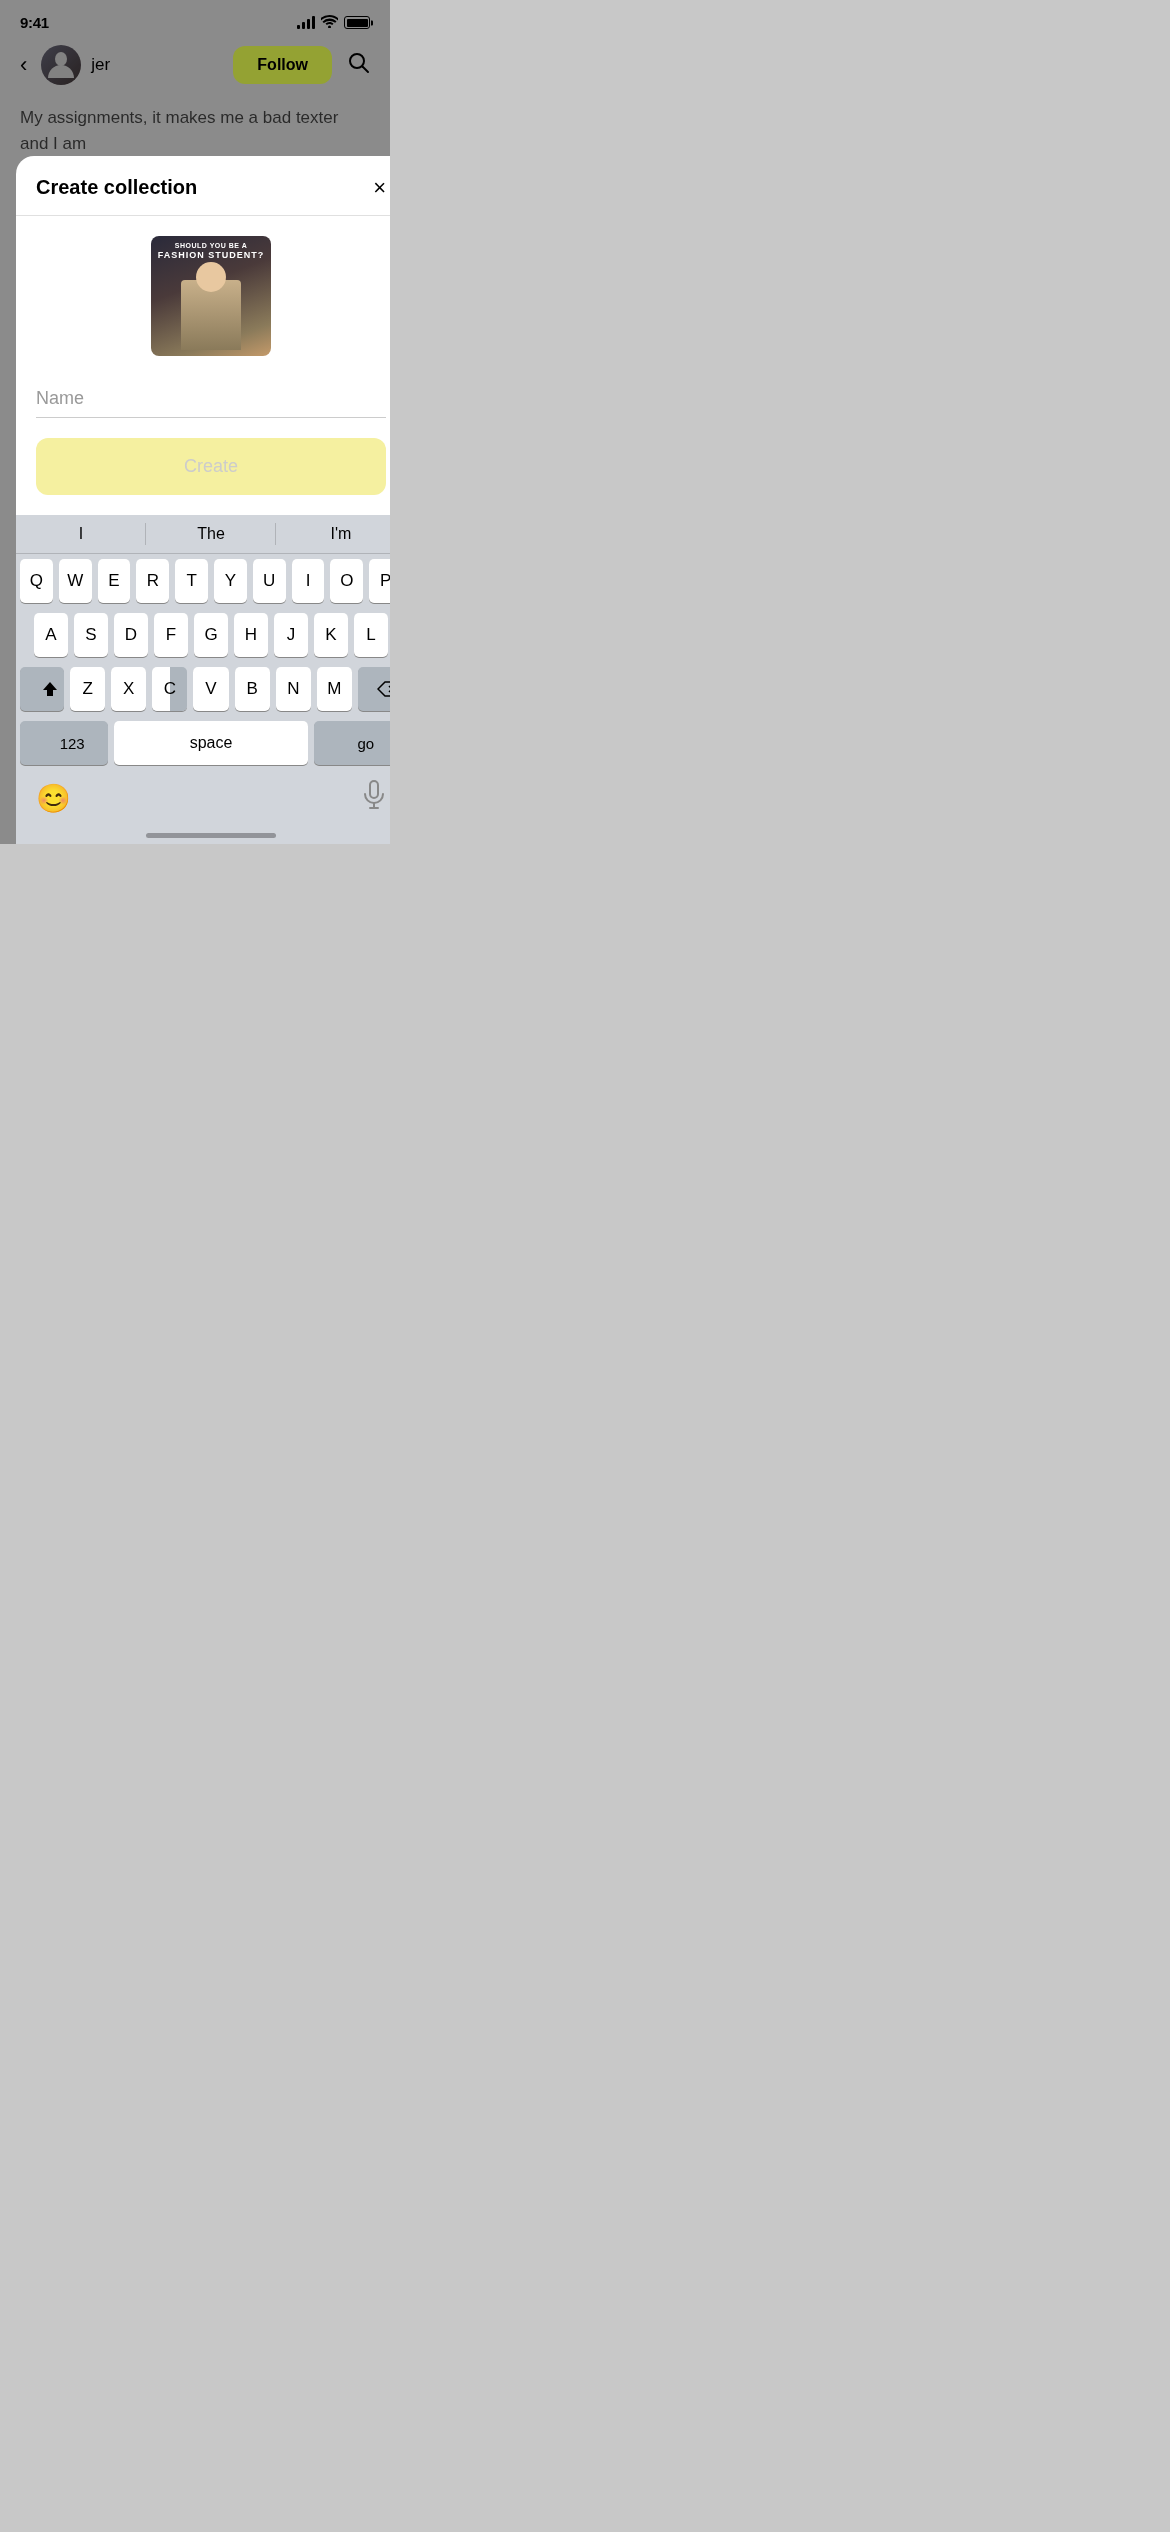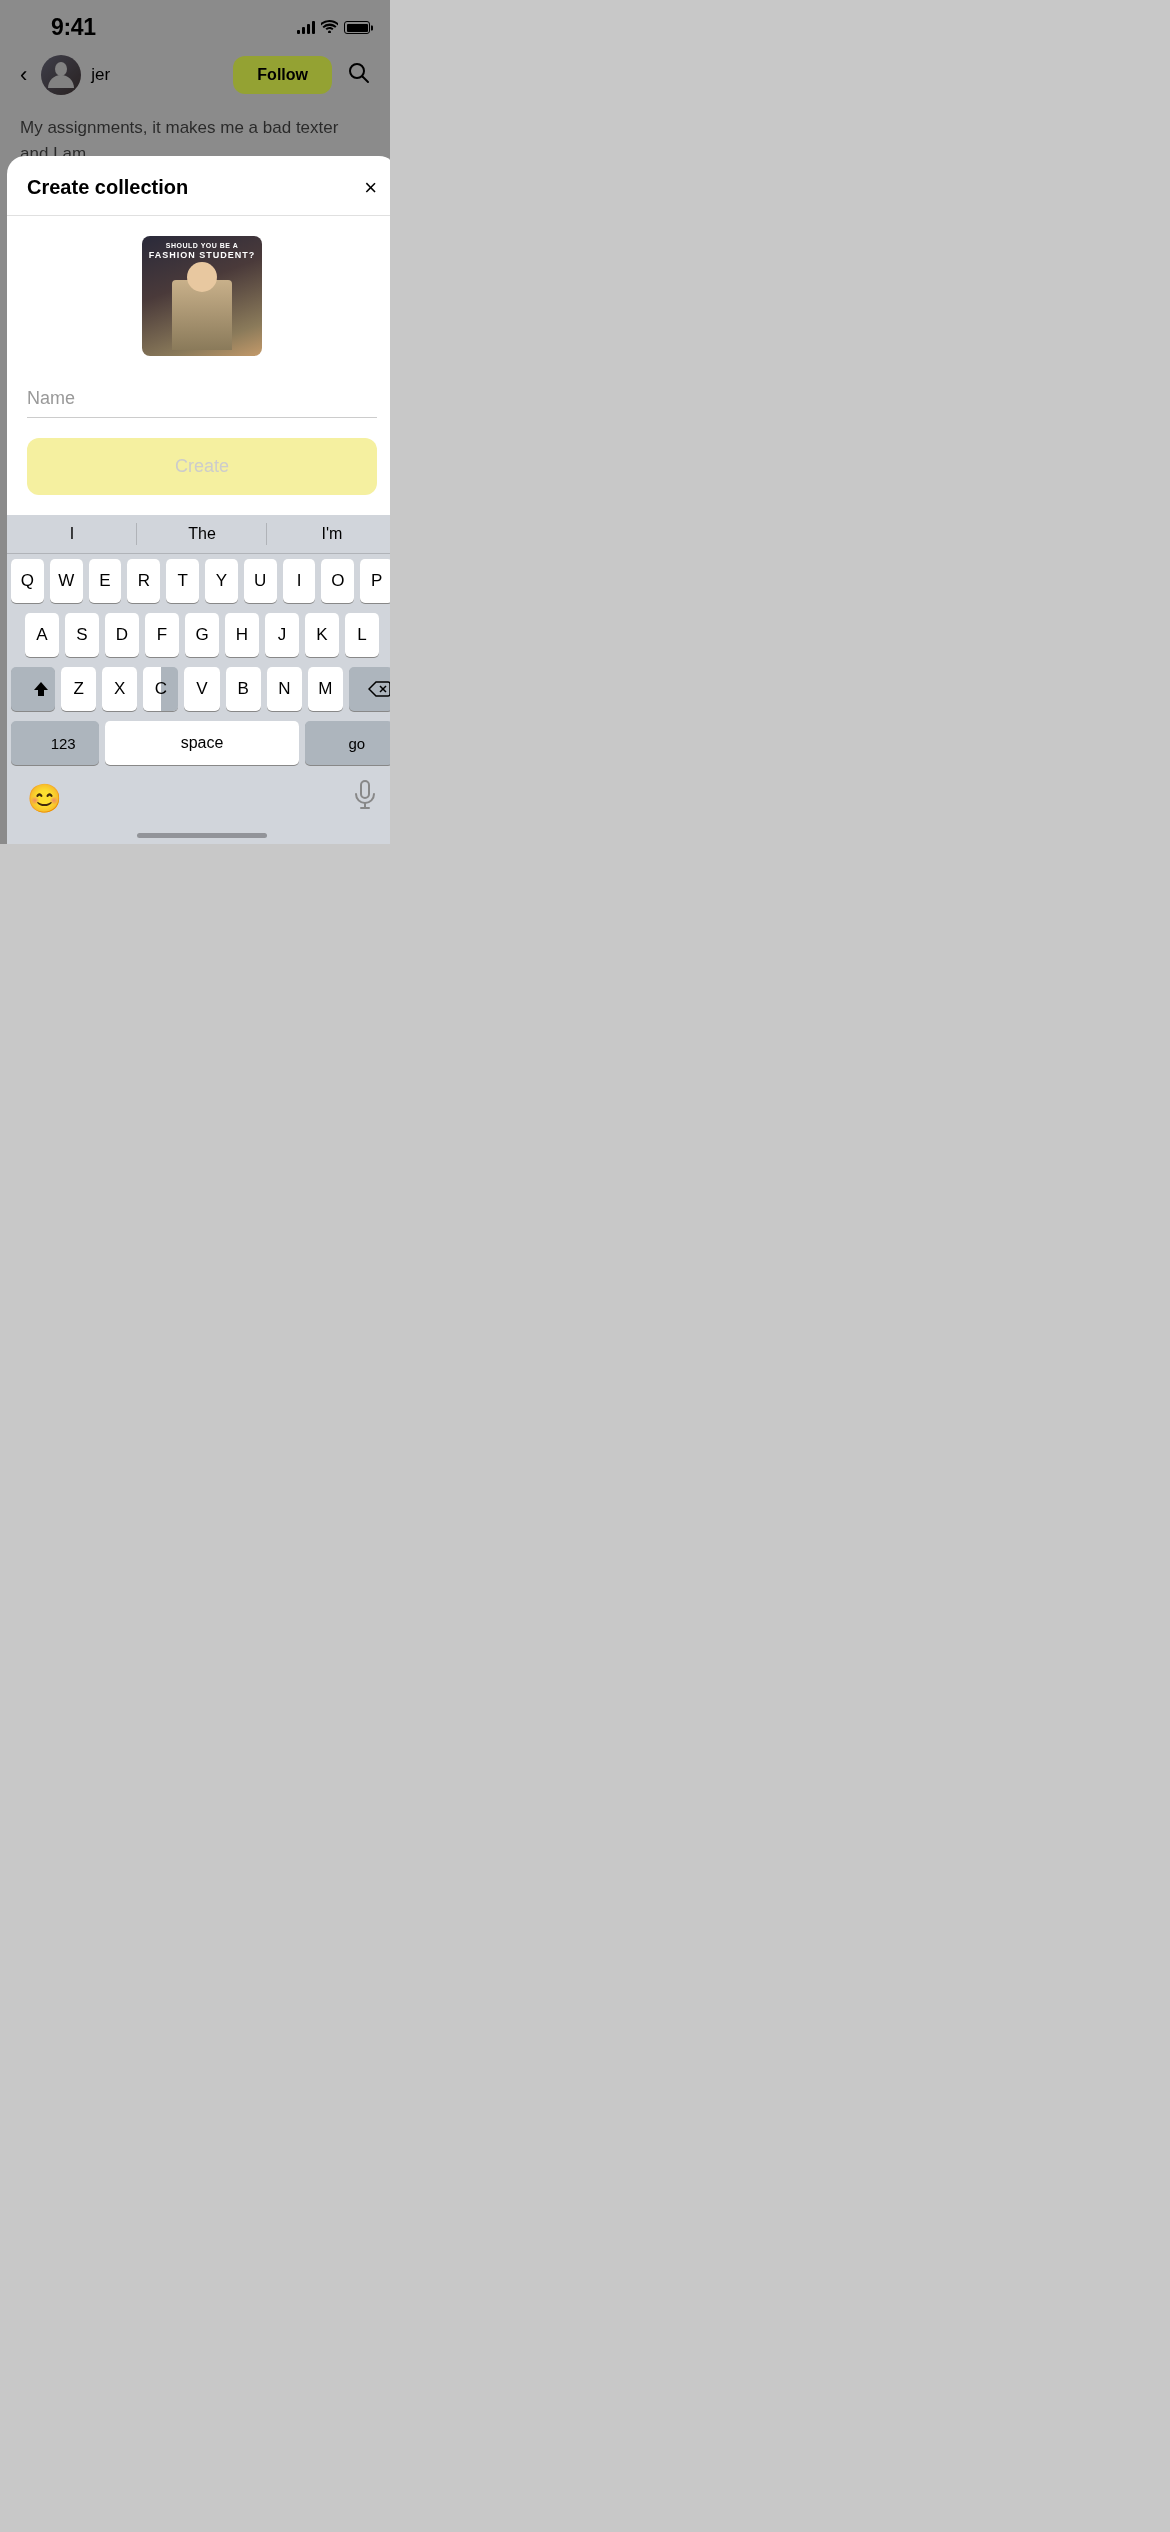--- a/index.html
+++ b/index.html
@@ -16,25 +16,24 @@
 
     
     .status-bar {
       display: flex;
       justify-content: space-between;
       align-items: center;
       padding: 14px 20px 8px 20px;
       background: transparent;
     }
     .status-time {
-      font-size: 23px;
+      font-size: 15px;
       font-weight: 600;
       color: #000;
       letter-spacing: -0.3px;
-      margin-left: 31px;
     }
     .status-icons {
       display: flex;
       align-items: center;
       gap: 6px;
     }
     .signal-bars {
       display: flex;
       align-items: flex-end;
       gap: 1.5px;
@@ -137,21 +136,21 @@
       width: 100%;
       height: 100%;
       background: rgba(0,0,0,0.3);
       z-index: 10;
     }
 
     
     .modal {
       position: absolute;
       bottom: 0;
-      left: 7px;
+      left: 16px;
       width: 100%;
       background: #fff;
       border-radius: 18px 18px 0 0;
       z-index: 20;
       padding-bottom: 0;
     }
 
     .modal-header {
       display: flex;
       justify-content: space-between;

